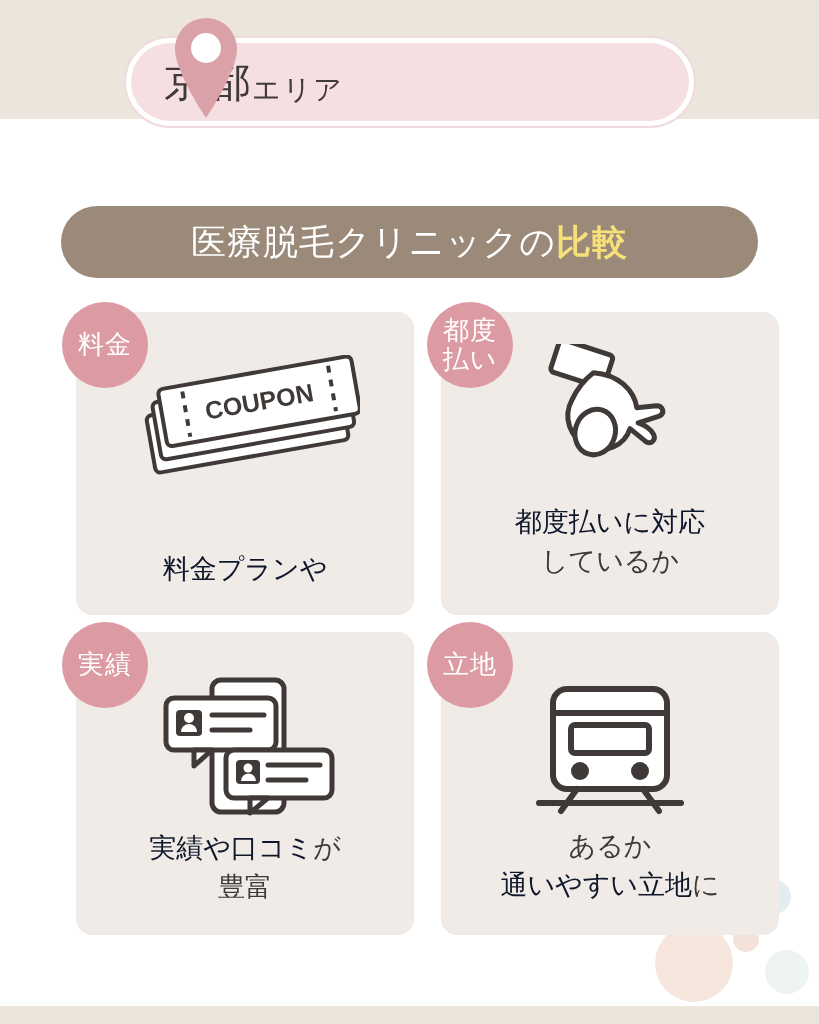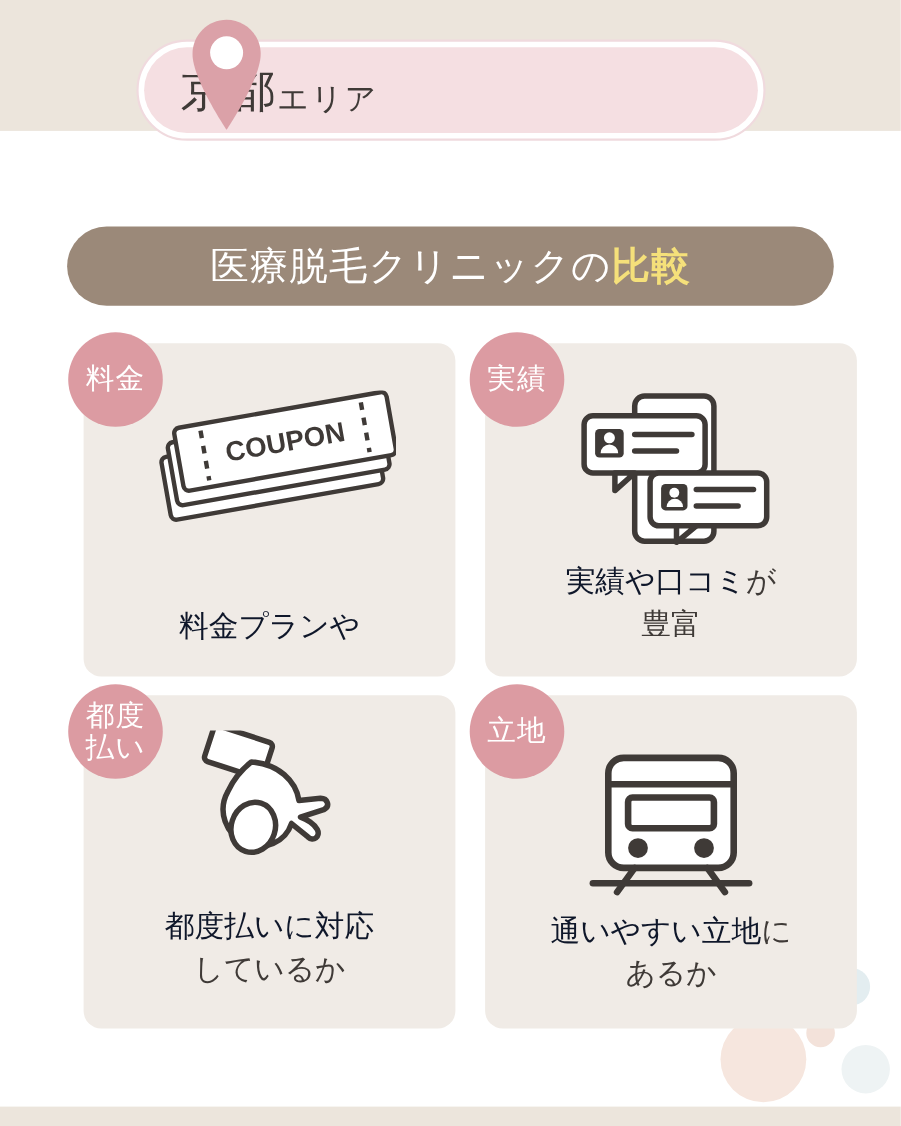--- a/index.html
+++ b/index.html
@@ -214,20 +214,44 @@
             <rect x="26" y="32" width="196" height="58" rx="5" fill="#ffffff" stroke="#3f3a37" stroke-width="4"></rect>
             <rect x="34" y="20" width="196" height="58" rx="5" fill="#ffffff" stroke="#3f3a37" stroke-width="4"></rect>
             <line x1="58" y1="26" x2="58" y2="72" stroke="#3f3a37" stroke-width="4" stroke-dasharray="7 7"></line>
             <line x1="206" y1="26" x2="206" y2="72" stroke="#3f3a37" stroke-width="4" stroke-dasharray="7 7"></line>
             <text x="132" y="58" font-family="Liberation Sans, sans-serif" font-size="25" font-weight="700" fill="#3f3a37" text-anchor="middle">COUPON</text>
           </g>
         </svg>
       </div>
       <div class="card-caption">
         <div><span class="pink">料金プランや</span></div>
+      </div>
+    </div>
+
+    <div class="card card-2">
+      <div class="badge">
+        <span>
+          <span>都度</span><br>
+          <span>払い</span>
+        </span>
+      </div>
+      <div class="card-illus">
+        <svg width="180" height="150" viewBox="0 0 180 150">
+          <g transform="rotate(18 90 75)">
+            <rect x="18" y="14" width="56" height="34" rx="4" fill="#ffffff" stroke="#3f3a37" stroke-width="5"></rect>
+            <path d="M60 36 C84 30 104 40 112 56 L130 48 C136 46 141 52 136 57 L118 70
+                     C124 70 132 72 136 76 C141 81 136 88 130 85 L112 78
+                     C112 96 96 110 78 108 C58 106 44 88 48 68 C50 52 56 42 60 36 Z" fill="#ffffff" stroke="#3f3a37" stroke-width="5" stroke-linejoin="round"></path>
+            <ellipse cx="80" cy="92" rx="20" ry="23" fill="#ffffff" stroke="#3f3a37" stroke-width="5"></ellipse>
+          </g>
+        </svg>
+      </div>
+      <div class="card-caption">
+        <div><span class="pink">都度払いに対応</span></div>
+        <div><span>しているか</span></div>
       </div>
     </div>
 
     <div class="card card-3">
       <div class="badge">実績</div>
       <div class="card-illus">
         <svg width="190" height="150" viewBox="0 0 190 150">
           <rect x="62" y="8" width="72" height="132" rx="9" fill="#ffffff" stroke="#3f3a37" stroke-width="5"></rect>
           <g>
             <rect x="16" y="26" width="110" height="52" rx="8" fill="#ffffff" stroke="#3f3a37" stroke-width="5"></rect>
@@ -248,58 +272,34 @@
             <line x1="118" y1="108" x2="156" y2="108" stroke="#3f3a37" stroke-width="5" stroke-linecap="round"></line>
           </g>
         </svg>
       </div>
       <div class="card-caption">
         <div><span class="pink">実績や口コミ</span><span>が</span></div>
         <div><span>豊富</span></div>
       </div>
     </div>
 
-    <div class="card card-2">
-      <div class="badge">
-        <span>
-          <span>都度</span><br>
-          <span>払い</span>
-        </span>
-      </div>
-      <div class="card-illus">
-        <svg width="180" height="150" viewBox="0 0 180 150">
-          <g transform="rotate(18 90 75)">
-            <rect x="18" y="14" width="56" height="34" rx="4" fill="#ffffff" stroke="#3f3a37" stroke-width="5"></rect>
-            <path d="M60 36 C84 30 104 40 112 56 L130 48 C136 46 141 52 136 57 L118 70
-                     C124 70 132 72 136 76 C141 81 136 88 130 85 L112 78
-                     C112 96 96 110 78 108 C58 106 44 88 48 68 C50 52 56 42 60 36 Z" fill="#ffffff" stroke="#3f3a37" stroke-width="5" stroke-linejoin="round"></path>
-            <ellipse cx="80" cy="92" rx="20" ry="23" fill="#ffffff" stroke="#3f3a37" stroke-width="5"></ellipse>
-          </g>
-        </svg>
-      </div>
-      <div class="card-caption">
-        <div><span class="pink">都度払いに対応</span></div>
-        <div><span>しているか</span></div>
-      </div>
-    </div>
-
     <div class="card card-4">
       <div class="badge">立地</div>
       <div class="card-illus">
         <svg width="170" height="140" viewBox="0 0 170 140">
           <rect x="28" y="10" width="114" height="100" rx="14" fill="#ffffff" stroke="#3f3a37" stroke-width="6"></rect>
           <line x1="28" y1="34" x2="142" y2="34" stroke="#3f3a37" stroke-width="6"></line>
           <rect x="46" y="46" width="78" height="28" rx="4" fill="#ffffff" stroke="#3f3a37" stroke-width="6"></rect>
           <circle cx="55" cy="92" r="9" fill="#3f3a37"></circle>
           <circle cx="115" cy="92" r="9" fill="#3f3a37"></circle>
           <line x1="52" y1="110" x2="36" y2="132" stroke="#3f3a37" stroke-width="6" stroke-linecap="round"></line>
           <line x1="118" y1="110" x2="134" y2="132" stroke="#3f3a37" stroke-width="6" stroke-linecap="round"></line>
           <line x1="14" y1="124" x2="156" y2="124" stroke="#3f3a37" stroke-width="6" stroke-linecap="round"></line>
         </svg>
       </div>
       <div class="card-caption">
+        <div><span>あるか</span></div>
         <div><span class="pink">通いやすい立地</span><span>に</span></div>
-        <div><span>あるか</span></div>
       </div>
     </div>
 
   </div>
 </div>
 
 </body></html>

